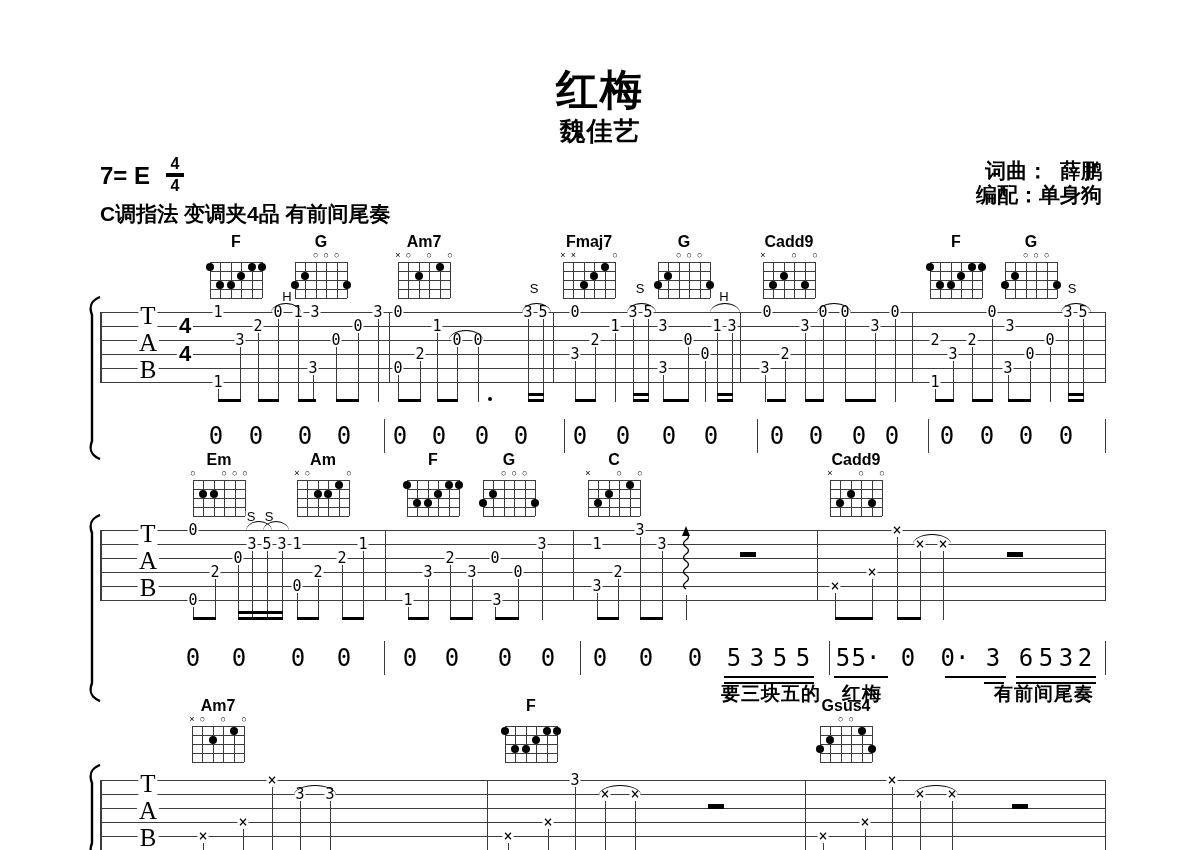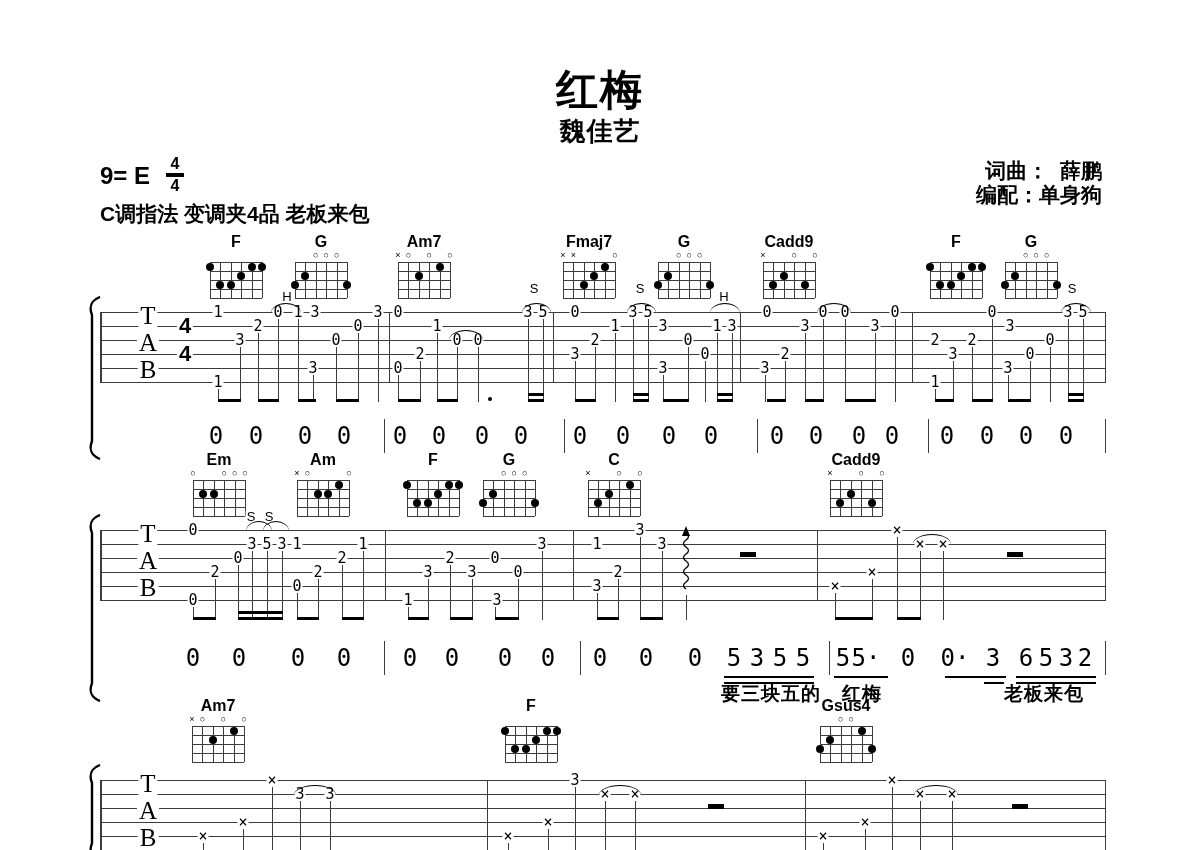--- a/index.html
+++ b/index.html
@@ -35,27 +35,27 @@
   .lyric{position:absolute;transform:translate(-50%,-50%);font-size:19px;font-weight:bold;letter-spacing:1px;white-space:nowrap;}
   svg{position:absolute;}
 </style>
 </head>
 <body>
 
 <div class="page">
   <div class="ctr title" style="left:600px;top:90px;">红梅</div>
   <div class="ctr artist" style="left:600px;top:131px;">魏佳艺</div>
 
-  <div class="abs keyline" style="left:100px;top:162px;">9= E</div>
+  <div class="abs keyline" style="left:100px;top:162px;">7= E</div>
   <div class="frac" style="left:166px;top:155px;">
     <span>4</span>
     <span class="bar"></span>
     <span>4</span>
   </div>
-  <div class="abs playinfo" style="left:100px;top:200px;">C调指法 变调夹4品 老板来包</div>
+  <div class="abs playinfo" style="left:100px;top:200px;">C调指法 变调夹4品 有前间尾奏</div>
 
   <div class="abs credit" style="right:98px;top:157px;">词曲：  薛鹏</div>
   <div class="abs credit" style="right:98px;top:181px;">编配：单身狗</div>
 
   <div id="score">
       <div class="chname" style="left: 236px; top: 242px;">F</div>
       <div class="vl" style="left: 210px; top: 262px; width: 1px; height: 36px;"></div>
       <div class="vl" style="left: 220.4px; top: 262px; width: 1px; height: 36px;"></div>
       <div class="vl" style="left: 230.8px; top: 262px; width: 1px; height: 36px;"></div>
       <div class="vl" style="left: 241.2px; top: 262px; width: 1px; height: 36px;"></div>
@@ -709,15 +709,15 @@
       <div class="vl" style="left: 1105px; top: 641px; width: 1px; height: 34px;"></div>
       <div class="beam" style="left: 724px; top: 676px; width: 90px; height: 2px;"></div>
       <div class="beam" style="left: 724px; top: 682px; width: 90px; height: 2px;"></div>
       <div class="beam" style="left: 834px; top: 676px; width: 54px; height: 2px;"></div>
       <div class="beam" style="left: 945px; top: 676px; width: 61px; height: 2px;"></div>
       <div class="beam" style="left: 984px; top: 682px; width: 20px; height: 2px;"></div>
       <div class="beam" style="left: 1016px; top: 676px; width: 80px; height: 2px;"></div>
       <div class="beam" style="left: 1016px; top: 682px; width: 80px; height: 2px;"></div>
       <div class="lyric" style="left: 771px; top: 694px;">要三块五的</div>
       <div class="lyric" style="left: 862px; top: 694px;">红梅</div>
-      <div class="lyric" style="left: 1044px; top: 694px;">老板来包</div>
+      <div class="lyric" style="left: 1044px; top: 694px;">有前间尾奏</div>
     </div>
 </div>
 
 </body></html>

